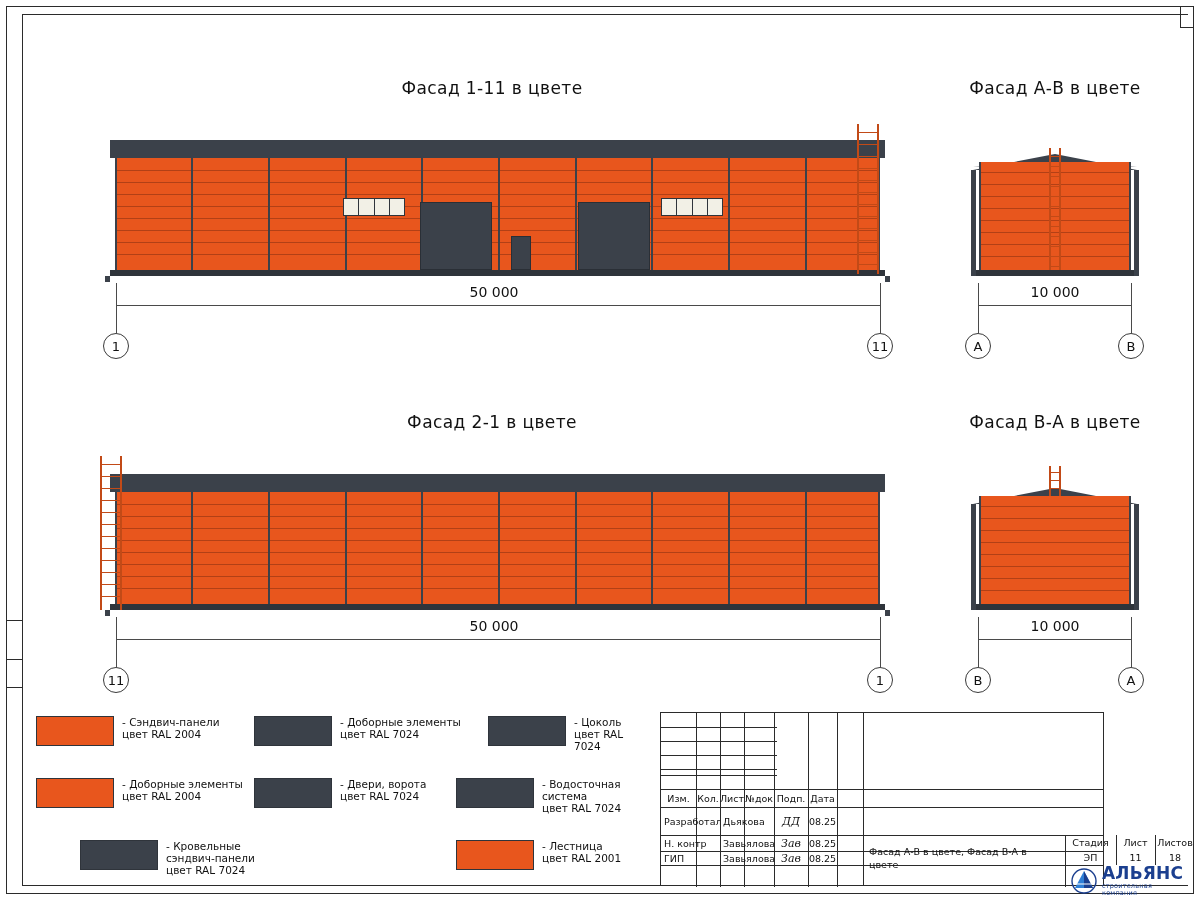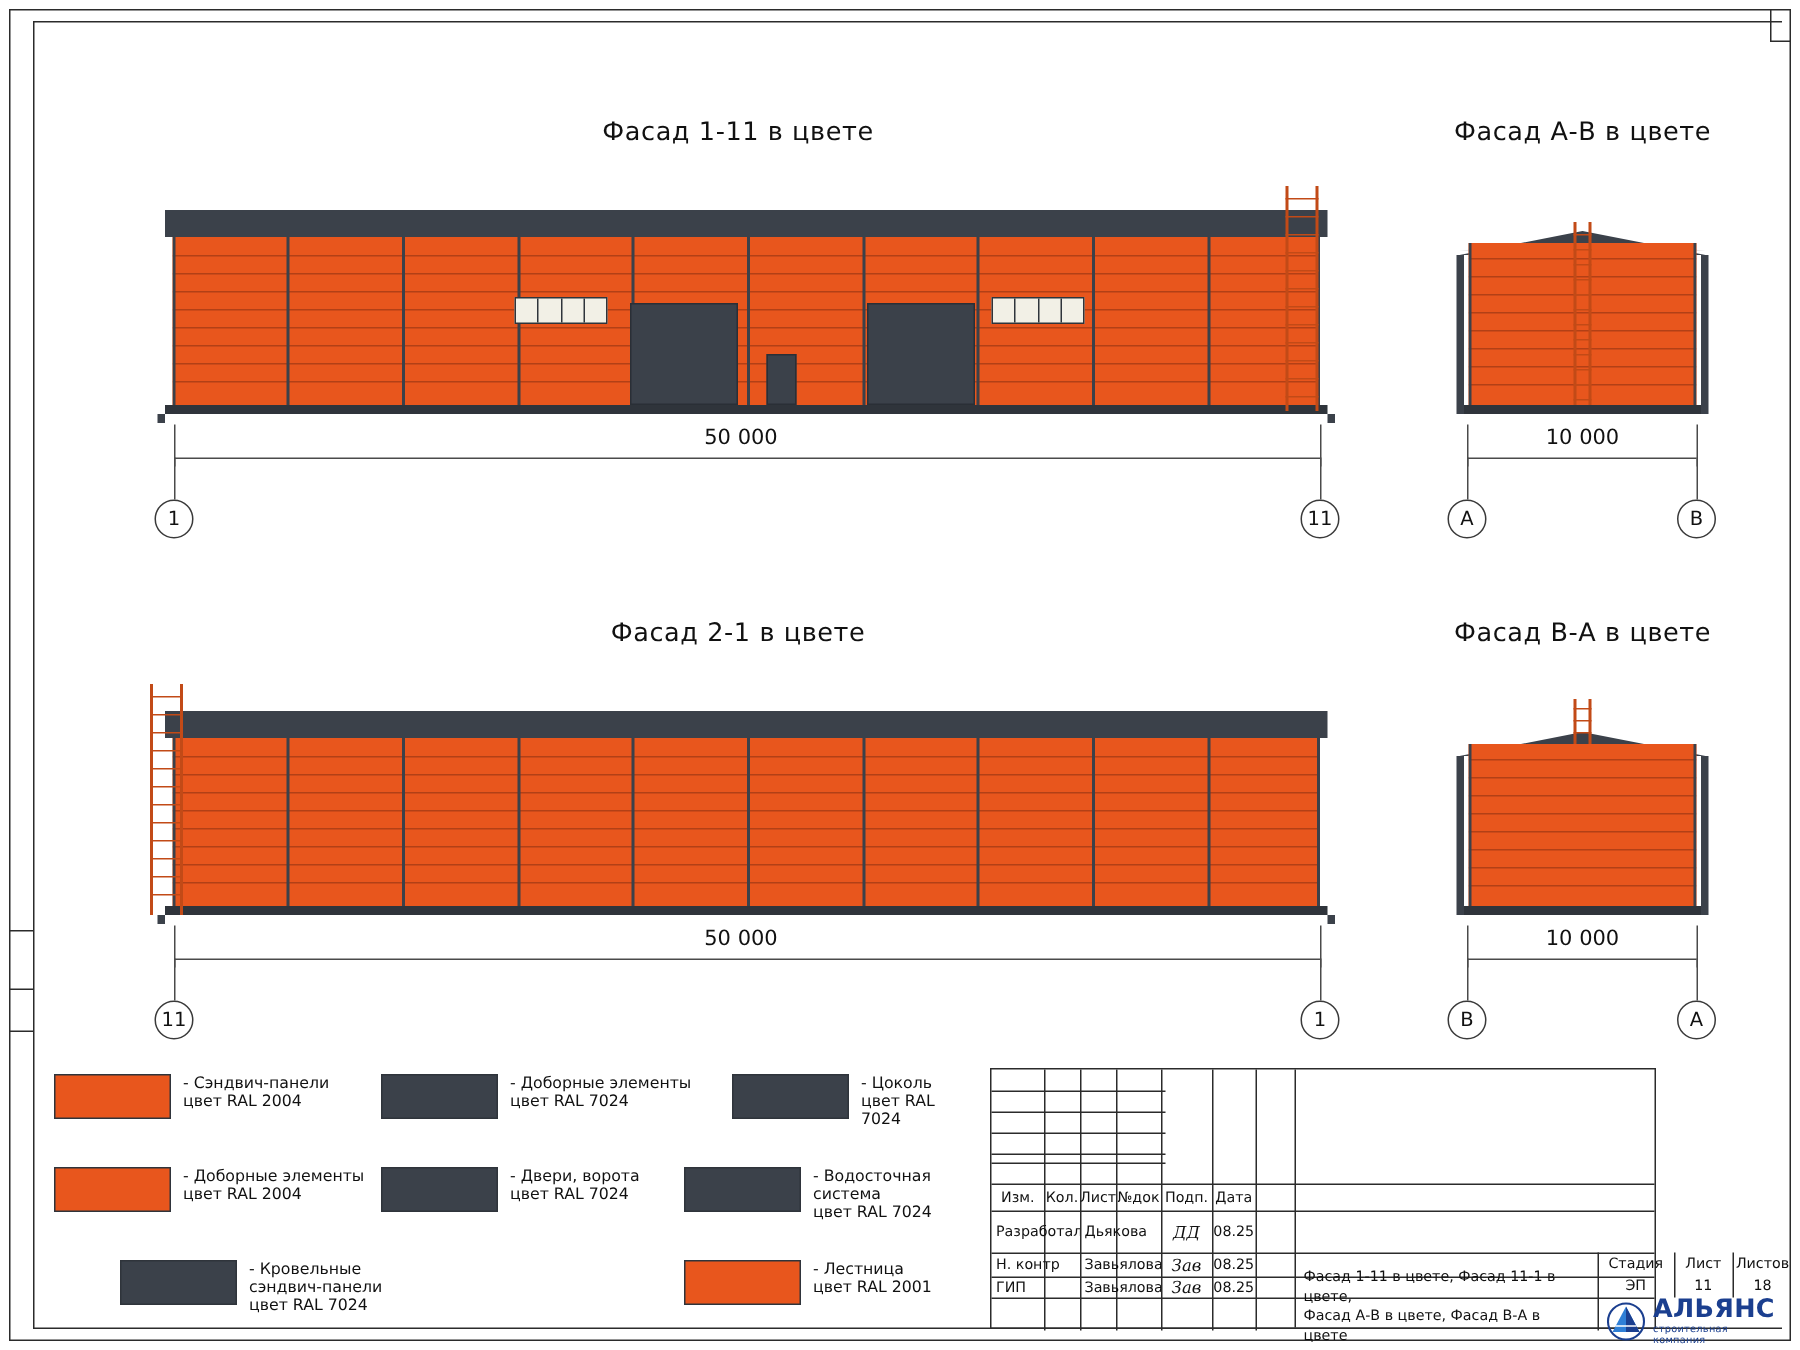--- a/index.html
+++ b/index.html
@@ -429,21 +429,20 @@
     <div class="tb-cell" style="left:59px;top:122px; width:54px; height:16px;">Завьялова</div>
     <div class="tb-cell c tb-sig" style="left:113px;top:122px;width:34px;height:16px;">Зав</div>
     <div class="tb-cell c" style="left:147px;top:122px;width:29px;height:16px;">08.25</div>
 
     <div class="tb-cell" style="left:0;   top:138px; width:59px; height:14px;">ГИП</div>
     <div class="tb-cell" style="left:59px;top:138px; width:54px; height:14px;">Завьялова</div>
     <div class="tb-cell c tb-sig" style="left:113px;top:138px;width:34px;height:14px;">Зав</div>
     <div class="tb-cell c" style="left:147px;top:138px;width:29px;height:14px;">08.25</div>
 
     <div class="tb-desc" style="left:208px; top:132px; width:190px;">
-      <div>Фасад 1-11 в цвете, Фасад 11-1 в цвете,</div>
       <div>Фасад А-В в цвете, Фасад В-А в цвете</div>
     </div>
 
     <div class="tb-line-v" style="left:404px; top:122px; height:52px;"></div>
     <div class="tb-line-v" style="left:455px; top:122px; height:30px;"></div>
     <div class="tb-line-v" style="left:494px; top:122px; height:30px;"></div>
 
     <div class="tb-cell c" style="left:404px; top:122px; width:51px; height:15px;">Стадия</div>
     <div class="tb-cell c" style="left:455px; top:122px; width:39px; height:15px;">Лист</div>
     <div class="tb-cell c" style="left:494px; top:122px; width:40px; height:15px;">Листов</div>

